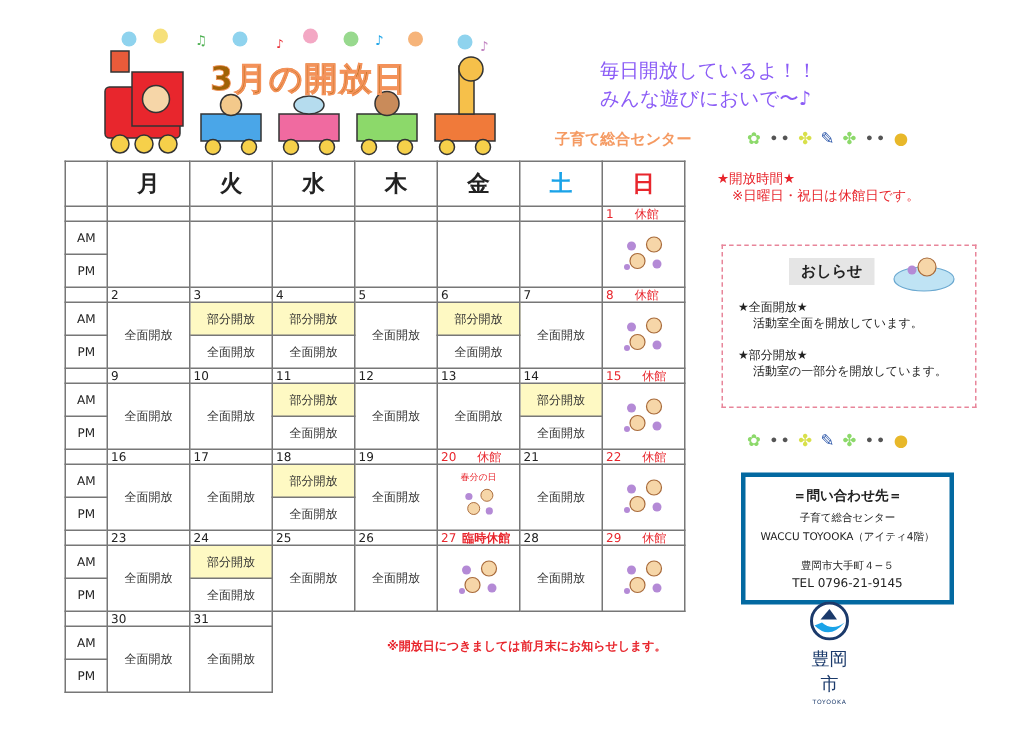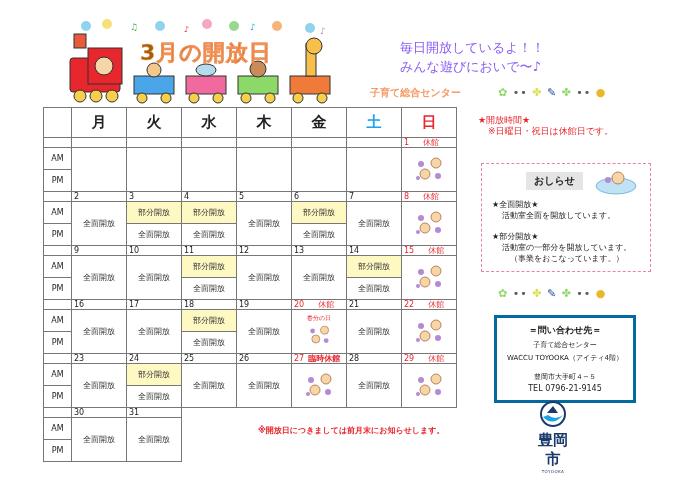--- a/index.html
+++ b/index.html
@@ -40,21 +40,21 @@
   #hours .indent { padding-left:10px; }
   #notice { left:481px; top:163px; width:168px; height:107px; border:1px dashed #e8859a; }
   #notice-title { left:44px; top:8px; background:#e5e5e5; font-weight:bold; font-size:10px; padding:2px 8px; }
   #notice-body { left:10px; top:35px; font-size:8px; line-height:11px; color:#222; }
   #notice-body .ind { padding-left:10px; }
   #notice-body .ind2 { padding-left:18px; }
   #contact { left:494px; top:315px; width:136px; height:82px; border:3px solid #0369a1; text-align:center; }
   #contact .t { font-size:9px; font-weight:bold; margin-top:6px; }
   #contact .l { font-size:7px; margin-top:4px; line-height:9px; }
   #logo { left:538px; top:401px; width:30px; text-align:center; }
-  #logo .jp { font-size:15px; font-weight:bold; color:#1b3a6b; }
+  #logo .jp { font-size:12px; font-weight:normal; color:#1b3a6b; }
   #logo .en { font-size:4px; color:#1b3a6b; letter-spacing:0.5px; }
 </style>
 </head>
 <body>
 
 <div class="abs" id="train">
   <svg width="276" height="92" viewBox="0 0 276 92">
 
     <g>
       <circle cx="24" cy="12" r="5" fill="#8fd3ee"></circle>
@@ -353,21 +353,20 @@
         <circle cx="24" cy="10" r="6" fill="#f6d6a8" stroke="#a86a3a" stroke-width="0.8"></circle>
         <circle cx="14" cy="12" r="3" fill="#b48ad6"></circle>
       </svg>
   </div>
   <div class="abs" id="notice-body">
     <div>★全面開放★</div>
     <div class="ind">活動室全面を開放しています。</div>
     <div style="height:10px;"></div>
     <div>★部分開放★</div>
     <div class="ind">活動室の一部分を開放しています。</div>
-    <div class="ind2">（事業をおこなっています。）</div>
   </div>
 </div>
 
 <div class="abs" id="contact">
   <div class="t">＝問い合わせ先＝</div>
   <div class="l">子育て総合センター</div>
   <div class="l">WACCU TOYOOKA（アイティ4階）</div>
   <div class="l" style="margin-top:10px;">豊岡市大手町４−５</div>
   <div class="l" style="margin-top:2px;font-size:8px;">TEL  0796-21-9145</div>
 </div>

